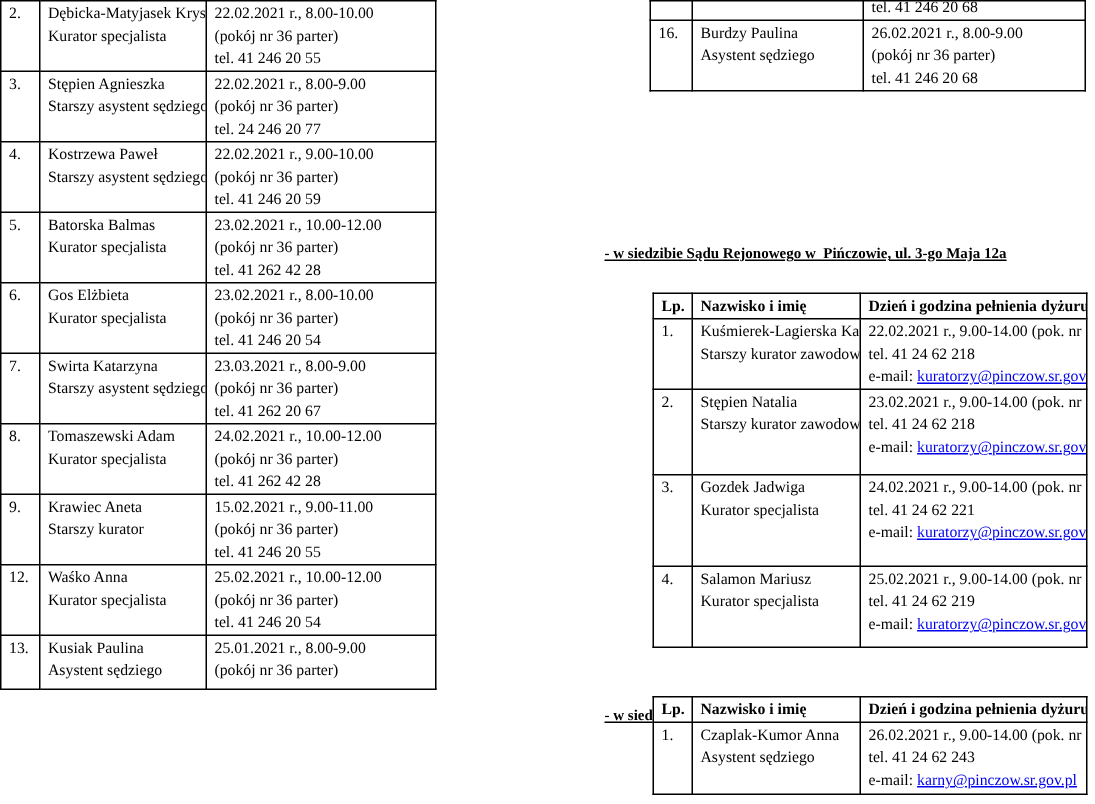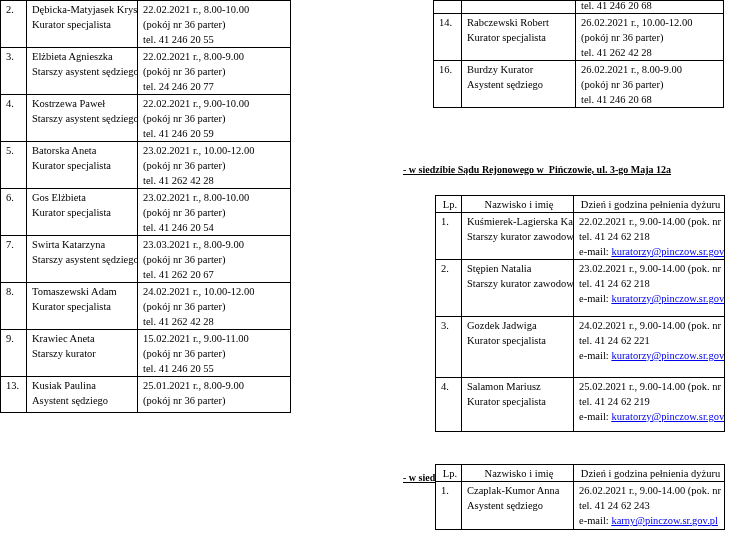--- a/index.html
+++ b/index.html
@@ -15,21 +15,21 @@
     position: absolute; background: #fff;
   }
   table.doc td, table.doc th {
     border: 1px solid #000;
     vertical-align: top;
     padding: 1px 2px 0 5px;
     font-size: 10.5px; line-height: 15px;
     font-weight: normal; text-align: left;
     overflow: hidden; white-space: nowrap;
   }
-  table.doc th { font-weight: normal; text-align: center; }
+  table.doc th { font-weight: bold; }
   td.lp, th.lp { text-align: center; padding-left: 0; padding-right: 0; }
   .left-table { left: 0; top: 0; width: 290px; }
   .rt-table   { left: 433px; top: 0; width: 290px; }
   .s-table td, .s-table th { font-size: 10px; }
   .s1-table { left: 435px; top: 195px; width: 289px; }
   .s2-table { left: 435px; top: 464px; width: 289px; }
   .cut-top td { border-top: none; }
   .cut-top td div { margin-top: -4px; }
   .heading {
     position: absolute; left: 403px;
@@ -58,21 +58,21 @@
       </td>
       <td>
         <div>22.02.2021 r., 8.00-10.00</div>
         <div>(pokój nr 36 parter)</div>
         <div>tel. 41 246 20 55</div>
       </td>
     </tr>
     <tr style="height:46px">
       <td class="lp">3.</td>
       <td>
-        <div>Elżbieta Agnieszka</div>
+        <div>Stępien Agnieszka</div>
         <div>Starszy asystent sędziego</div>
       </td>
       <td>
         <div>22.02.2021 r., 8.00-9.00</div>
         <div>(pokój nr 36 parter)</div>
         <div>tel. 24 246 20 77</div>
       </td>
     </tr>
     <tr style="height:46px">
       <td class="lp">4.</td>
@@ -82,21 +82,21 @@
       </td>
       <td>
         <div>22.02.2021 r., 9.00-10.00</div>
         <div>(pokój nr 36 parter)</div>
         <div>tel. 41 246 20 59</div>
       </td>
     </tr>
     <tr style="height:43px">
       <td class="lp">5.</td>
       <td>
-        <div>Batorska Aneta</div>
+        <div>Batorska Balmas</div>
         <div>Kurator specjalista</div>
       </td>
       <td>
         <div>23.02.2021 r., 10.00-12.00</div>
         <div>(pokój nr 36 parter)</div>
         <div>tel. 41 262 42 28</div>
       </td>
     </tr>
     <tr style="height:45px">
       <td class="lp">6.</td>
@@ -137,20 +137,32 @@
     <tr style="height:46px">
       <td class="lp">9.</td>
       <td>
         <div>Krawiec Aneta</div>
         <div>Starszy kurator</div>
       </td>
       <td>
         <div>15.02.2021 r., 9.00-11.00</div>
         <div>(pokój nr 36 parter)</div>
         <div>tel. 41 246 20 55</div>
+      </td>
+    </tr>
+    <tr style="height:45px">
+      <td class="lp">12.</td>
+      <td>
+        <div>Waśko Anna</div>
+        <div>Kurator specjalista</div>
+      </td>
+      <td>
+        <div>25.02.2021 r., 10.00-12.00</div>
+        <div>(pokój nr 36 parter)</div>
+        <div>tel. 41 246 20 54</div>
       </td>
     </tr>
     <tr style="height:36px">
       <td class="lp">13.</td>
       <td>
         <div>Kusiak Paulina</div>
         <div>Asystent sędziego</div>
       </td>
       <td>
         <div>25.01.2021 r., 8.00-9.00</div>
@@ -168,35 +180,23 @@
     </colgroup>
   <tbody>
     <tr class="cut-top" style="height:12px">
       <td class="lp"></td>
       <td></td>
       <td>
         <div>tel. 41 246 20 68</div>
       </td>
     </tr>
     <tr style="height:46px">
-      <td class="lp">14.</td>
-      <td>
-        <div>Rabczewski Robert</div>
-        <div>Kurator specjalista</div>
-      </td>
-      <td>
-        <div>26.02.2021 r., 10.00-12.00</div>
-        <div>(pokój nr 36 parter)</div>
-        <div>tel. 41 262 42 28</div>
-      </td>
-    </tr>
-    <tr style="height:46px">
       <td class="lp">16.</td>
       <td>
-        <div>Burdzy Kurator</div>
+        <div>Burdzy Paulina</div>
         <div>Asystent sędziego</div>
       </td>
       <td>
         <div>26.02.2021 r., 8.00-9.00</div>
         <div>(pokój nr 36 parter)</div>
         <div>tel. 41 246 20 68</div>
       </td>
     </tr>
   </tbody>
 </table>

